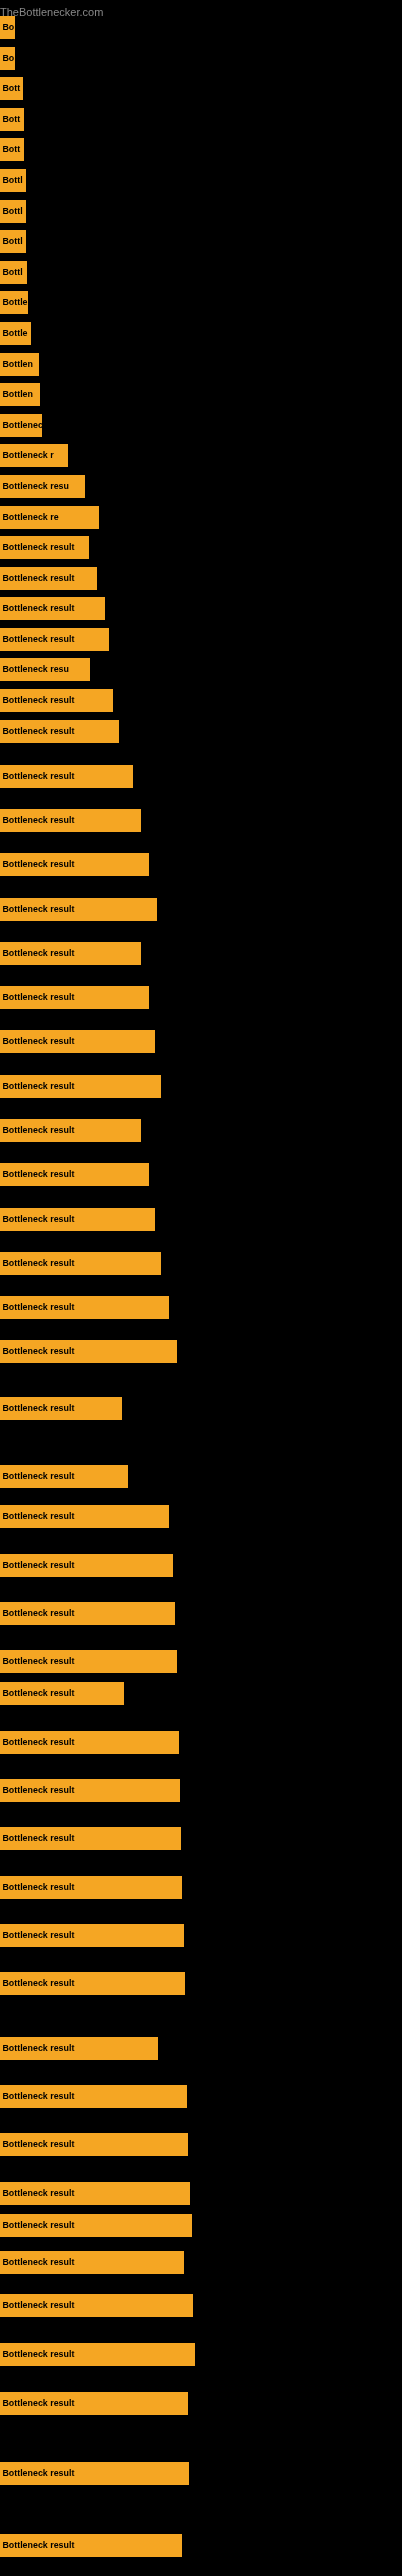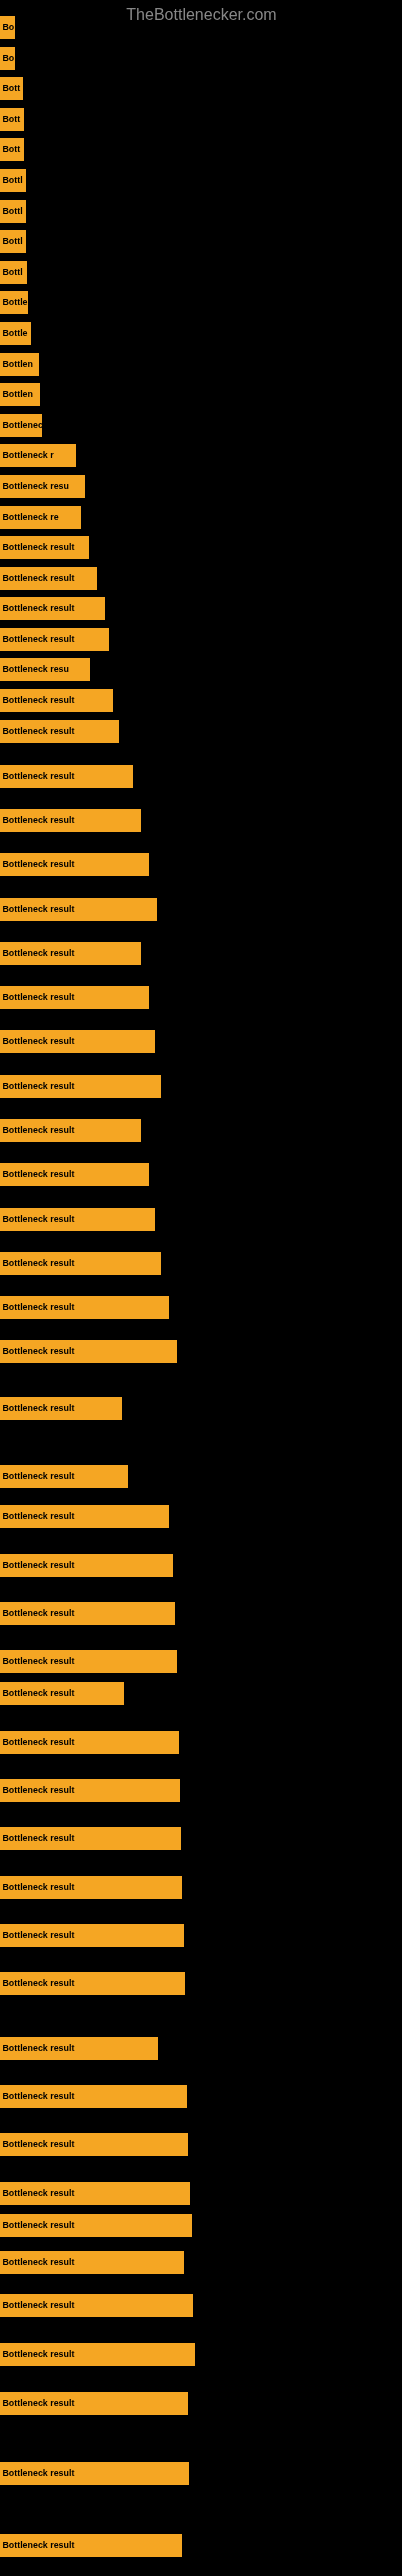--- a/index.html
+++ b/index.html
@@ -9,22 +9,22 @@
     }
     body {
       background-color: #000;
       width: 403px;
       min-height: 2576px;
       font-family: Arial, sans-serif;
       position: relative;
     }
     .site-title {
       color: #888;
-      font-size: 16px;
-      text-align: center;
+      font-size: 11px;
+      text-align: left;
       padding: 6.4px 0 3.2px 0;
       position: absolute;
       top: 0;
       left: 0;
       right: 0;
     }
     .bar-container {
       position: absolute;
       left: 0;
     }
@@ -82,27 +82,27 @@
 <div class="bar-container" style="top: 353px; left: 0px; width: 39px;">
     <div class="bar" style="width: 39px;">Bottlen</div>
   </div>
 <div class="bar-container" style="top: 383px; left: 0px; width: 40px;">
     <div class="bar" style="width: 40px;">Bottlen</div>
   </div>
 <div class="bar-container" style="top: 414px; left: 0px; width: 42px;">
     <div class="bar" style="width: 42px;">Bottleneck</div>
   </div>
 <div class="bar-container" style="top: 444px; left: 0px; width: 64px;">
-    <div class="bar" style="width: 76px;">Bottleneck r</div>
+    <div class="bar" style="width: 68px;">Bottleneck r</div>
   </div>
 <div class="bar-container" style="top: 475px; left: 0px; width: 85px;">
     <div class="bar" style="width: 85px;">Bottleneck resu</div>
   </div>
 <div class="bar-container" style="top: 506px; left: 0px; width: 81px;">
-    <div class="bar" style="width: 81px;">Bottleneck re</div>
+    <div class="bar" style="width: 99px;">Bottleneck re</div>
   </div>
 <div class="bar-container" style="top: 536px; left: 0px; width: 89px;">
     <div class="bar" style="width: 89px;">Bottleneck result</div>
   </div>
 <div class="bar-container" style="top: 567px; left: 0px; width: 97px;">
     <div class="bar" style="width: 97px;">Bottleneck result</div>
   </div>
 <div class="bar-container" style="top: 597px; left: 0px; width: 105px;">
     <div class="bar" style="width: 105px;">Bottleneck result</div>
   </div>

